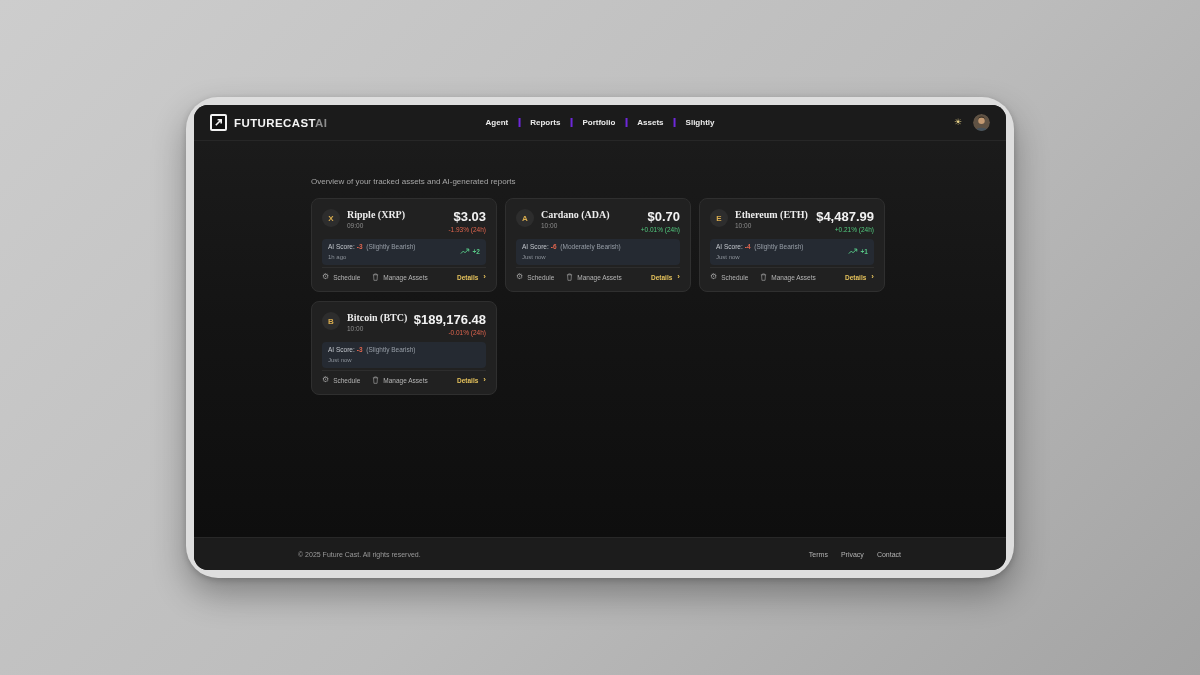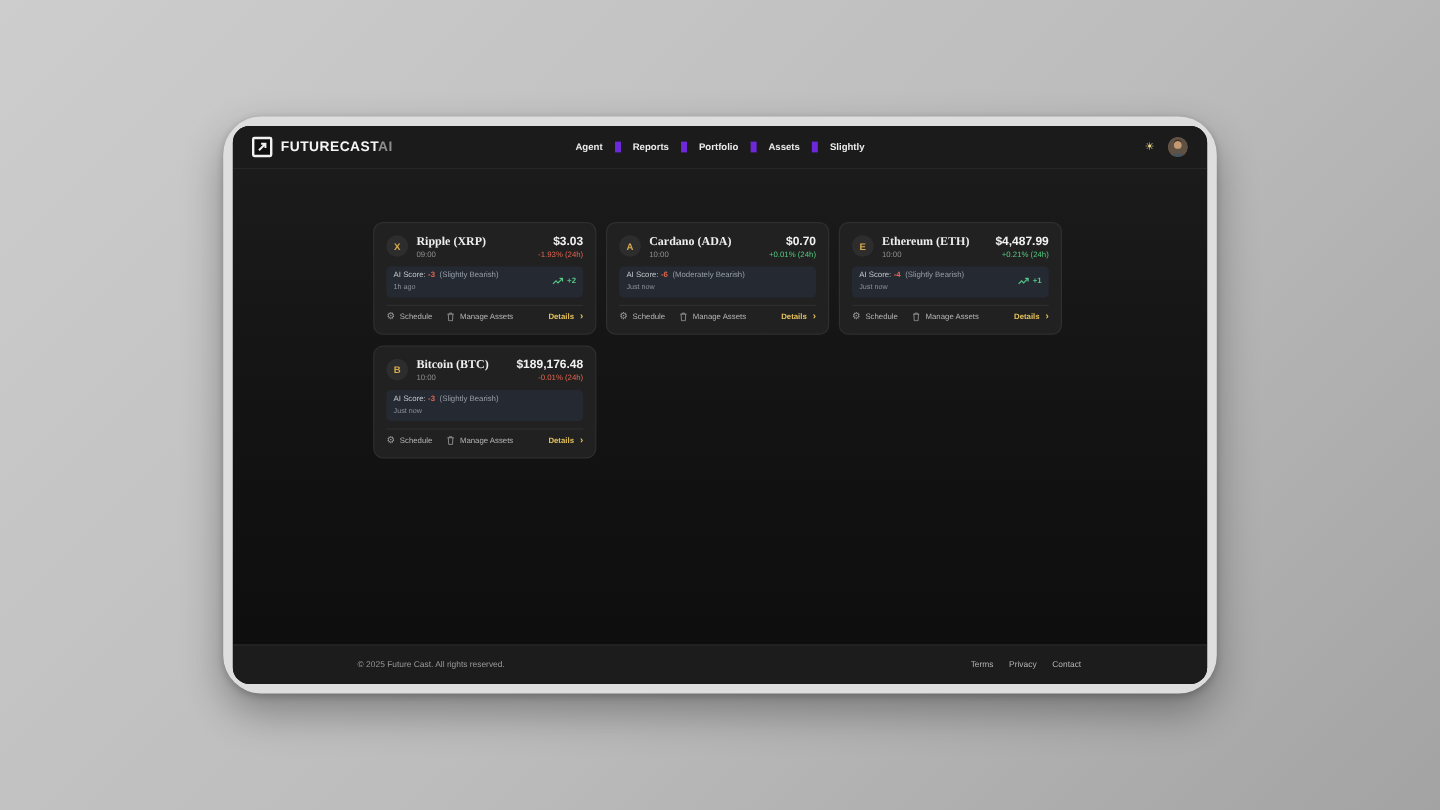--- a/index.html
+++ b/index.html
@@ -31,21 +31,21 @@
   .wordmark { font-size:11.5px; font-weight:800; letter-spacing:.4px; color:#f5f5f5; }
   .wordmark .ai { color:#8d8d8d; }
   .nav {
     position:absolute; left:50%; transform:translateX(-50%);
     display:flex; align-items:center;justify-content:flex-end;
   }
   .nav a {
     color:#ececec; font-size:8px; font-weight:600; text-decoration:none;
     padding:0 10px; cursor:pointer; white-space:nowrap;
   }
-  .nav a + a { border-left:5px solid #6d28d9; }
+  .nav a + a { border-left:2px solid #6d28d9; }
   .hdr-right { margin-left:auto; display:flex; align-items:center; gap:11px; }
   .sun-glyph { color:#e8d288; font-size:9px; cursor:pointer; line-height:1; }
   .avatar { width:17px; height:17px; border-radius:50%; overflow:hidden; cursor:pointer; }
   
   .main {
     flex:1 1 auto; padding:32px 0 0 117px;
     background:linear-gradient(180deg,#1b1b1b 0%,#141414 45%,#0e0e0e 100%);
   }
   .pg-title { color:#fafafa; font-size:17px; font-weight:700; letter-spacing:.2px; }
   .pg-sub { color:#a6a6a6; font-size:8px; margin-top:4px; }
@@ -60,21 +60,21 @@
   .c-head { display:flex; align-items:flex-start; }
   .coin {
     width:18px; height:18px; border-radius:50%; background:#2d2d2d;
     color:#d7ab4e; font-size:8px; font-weight:700;
     display:flex; align-items:center; justify-content:center; flex:0 0 18px;
   }
   .c-id { margin-left:7px; }
   .c-name { color:#ededed; font-size:10px; font-weight:700;font-family:Liberation Serif, serif; }
   .c-time { color:#8d8d8d; font-size:6.5px; margin-top:2px; }
   .c-right { margin-left:auto; text-align:right; }
-  .c-price { color:#f2f2f2; font-size:10px; font-weight:700; }
+  .c-price { color:#f2f2f2; font-size:13px; font-weight:700; }
   .c-chg { font-size:6.5px; margin-top:2px; }
   .down { color:#e0654e; }
   .up { color:#52c97e; }
   .ai-panel {
     margin-top:6px; background:#252a32; border-radius:4px;
     padding:4px 6px; display:flex; align-items:center; min-height:25px;
   }
   .ai-lines { line-height:1.35; }
   .ai-l1 { font-size:6.5px; color:#c3c7cd; }
   .ai-score { color:#e0654e; font-weight:700; margin:0 2px; }
@@ -128,20 +128,21 @@
             <circle cx="12" cy="12" r="12" fill="#5f5244"></circle>
             <circle cx="12" cy="9.5" r="4.6" fill="#c49a72"></circle>
             <path d="M12 5 a4.6 4.6 0 0 1 4.6 4.6 l0 -1.6 a4.6 4.6 0 0 0 -9.2 0 l0 1.6 A4.6 4.6 0 0 1 12 5 Z" fill="#3a2f24"></path>
             <path d="M3 24 c1.2 -6 16.6 -6 18 0 Z" fill="#46525c"></path>
           </svg>
         </div>
       </div>
     </div>
 
     <div class="main">
+      <div class="pg-sub">Overview of your tracked assets and AI-generated reports</div>
 
       <div class="grid">
 
         <div class="card">
           <div class="c-head">
             <div class="coin">X</div>
             <div class="c-id">
               <div class="c-name">Ripple (XRP)</div>
               <div class="c-time">09:00</div>
             </div>

